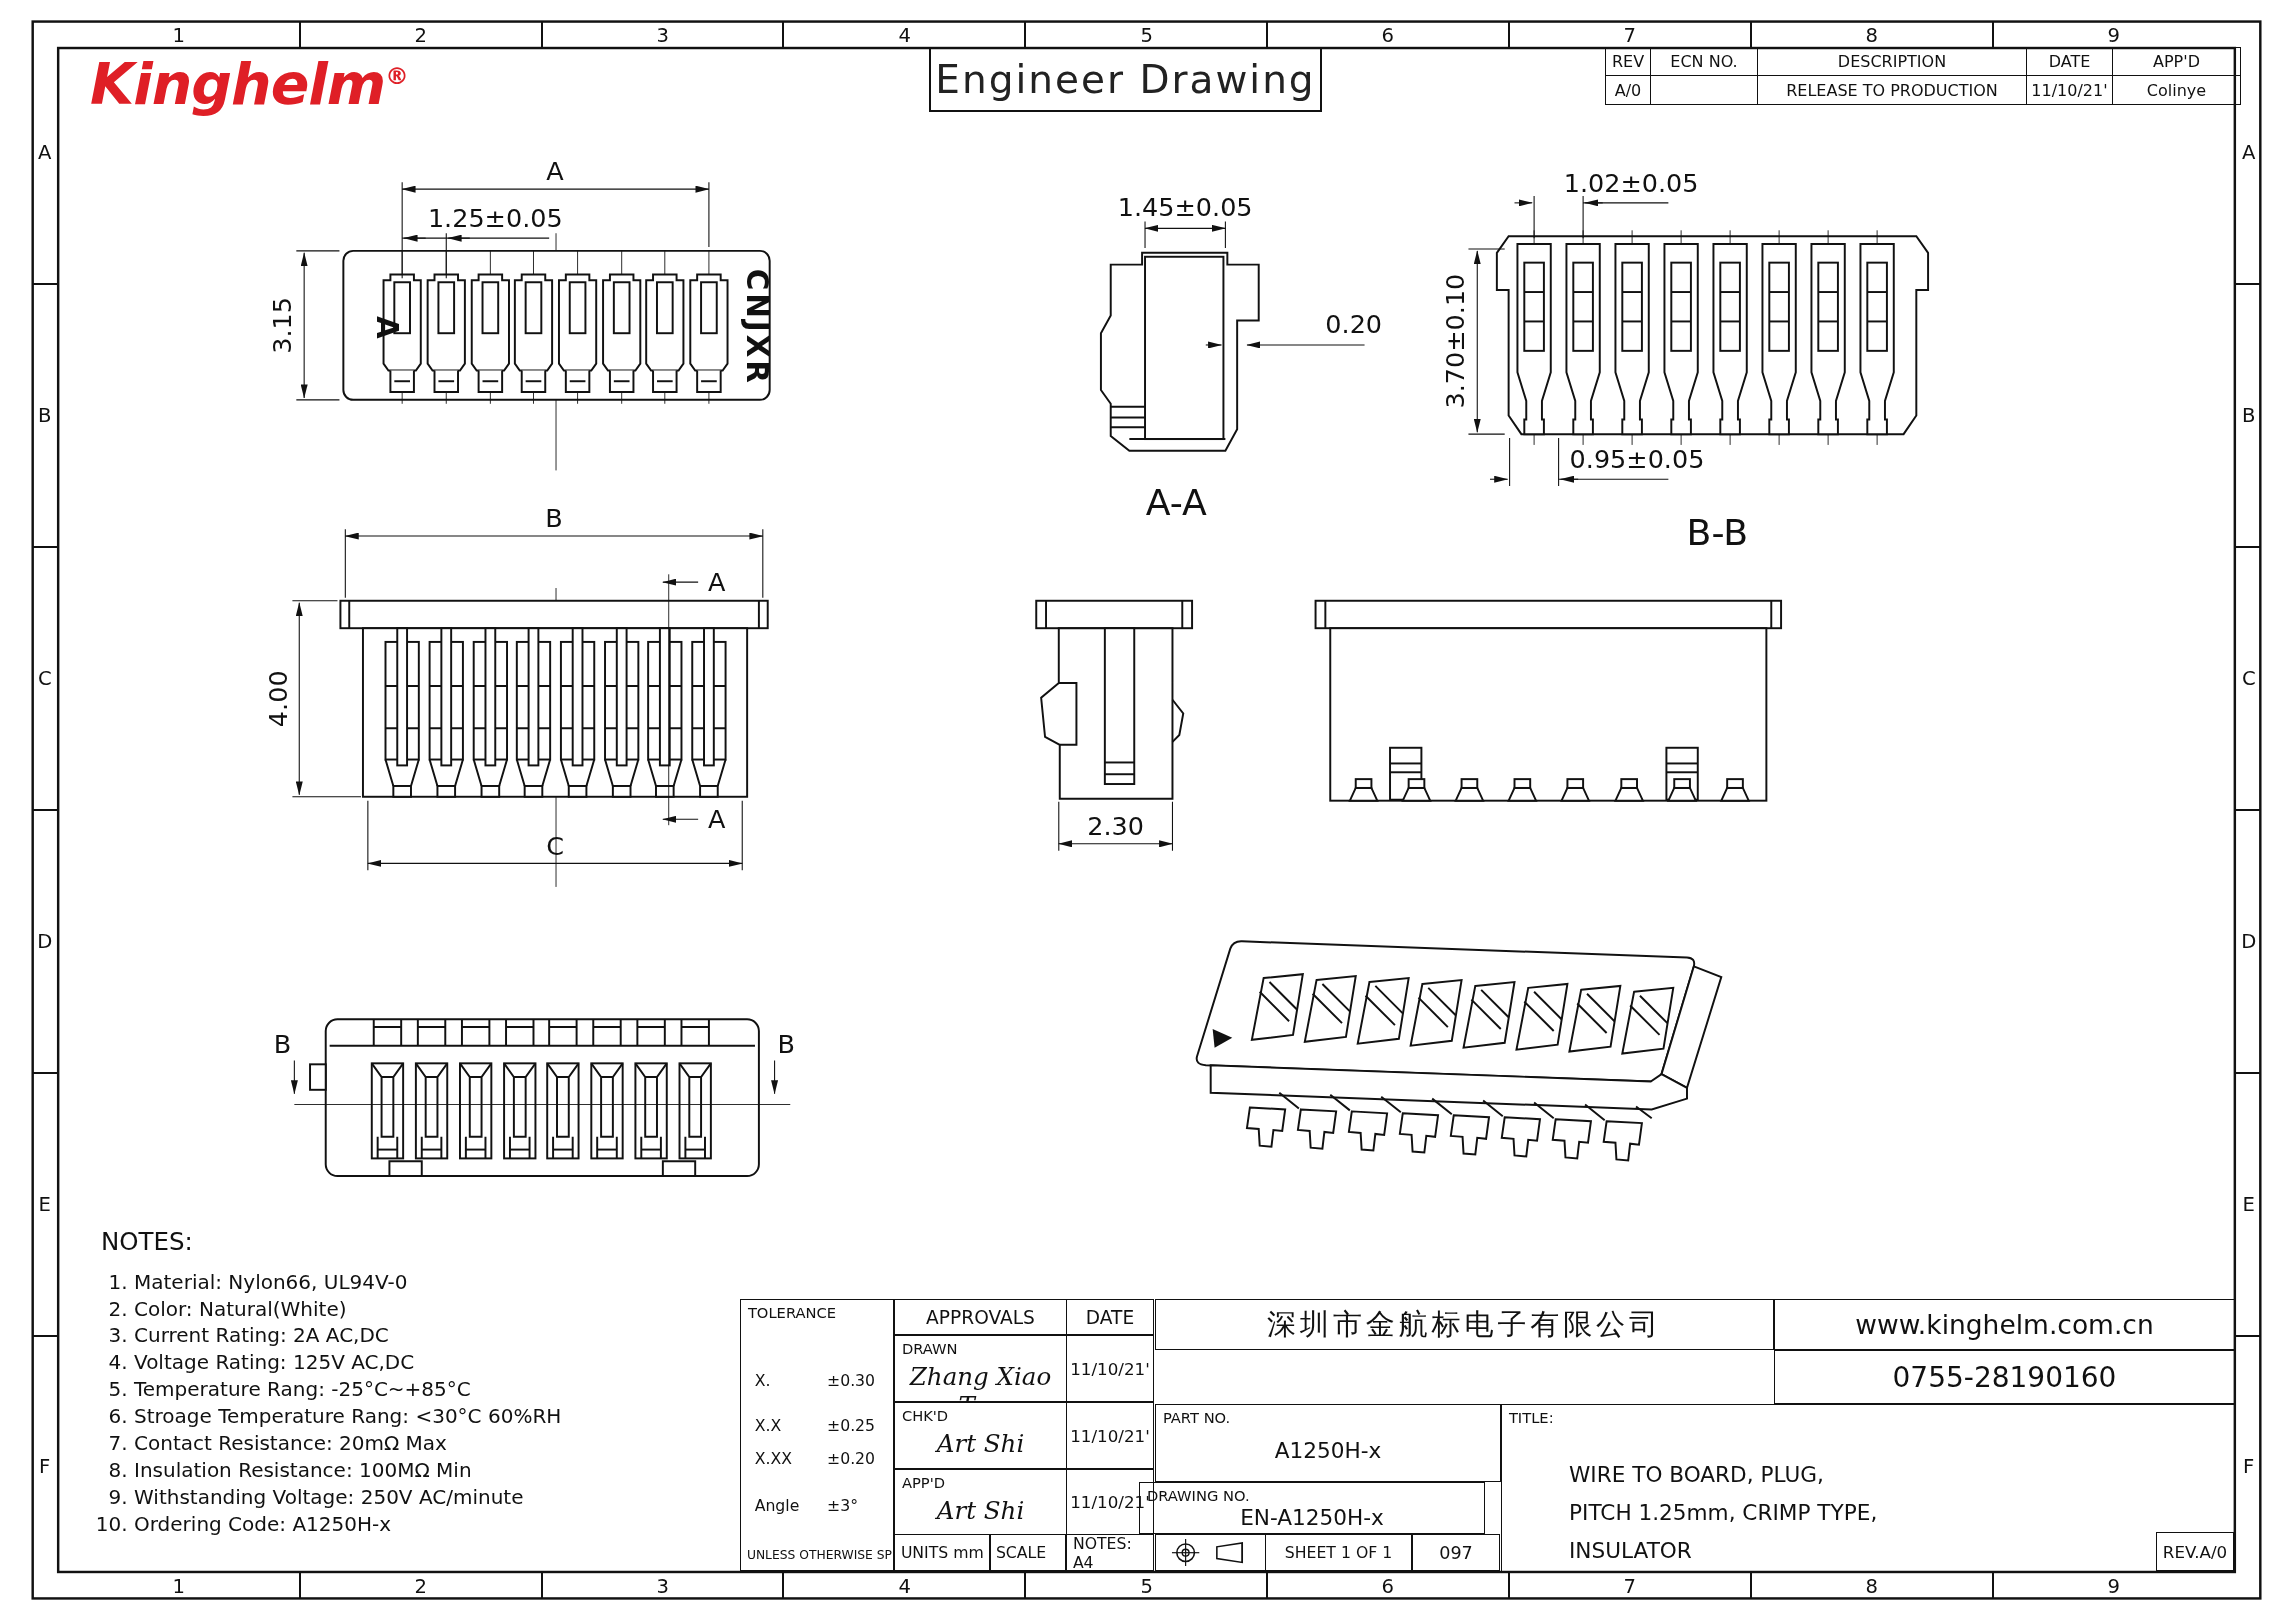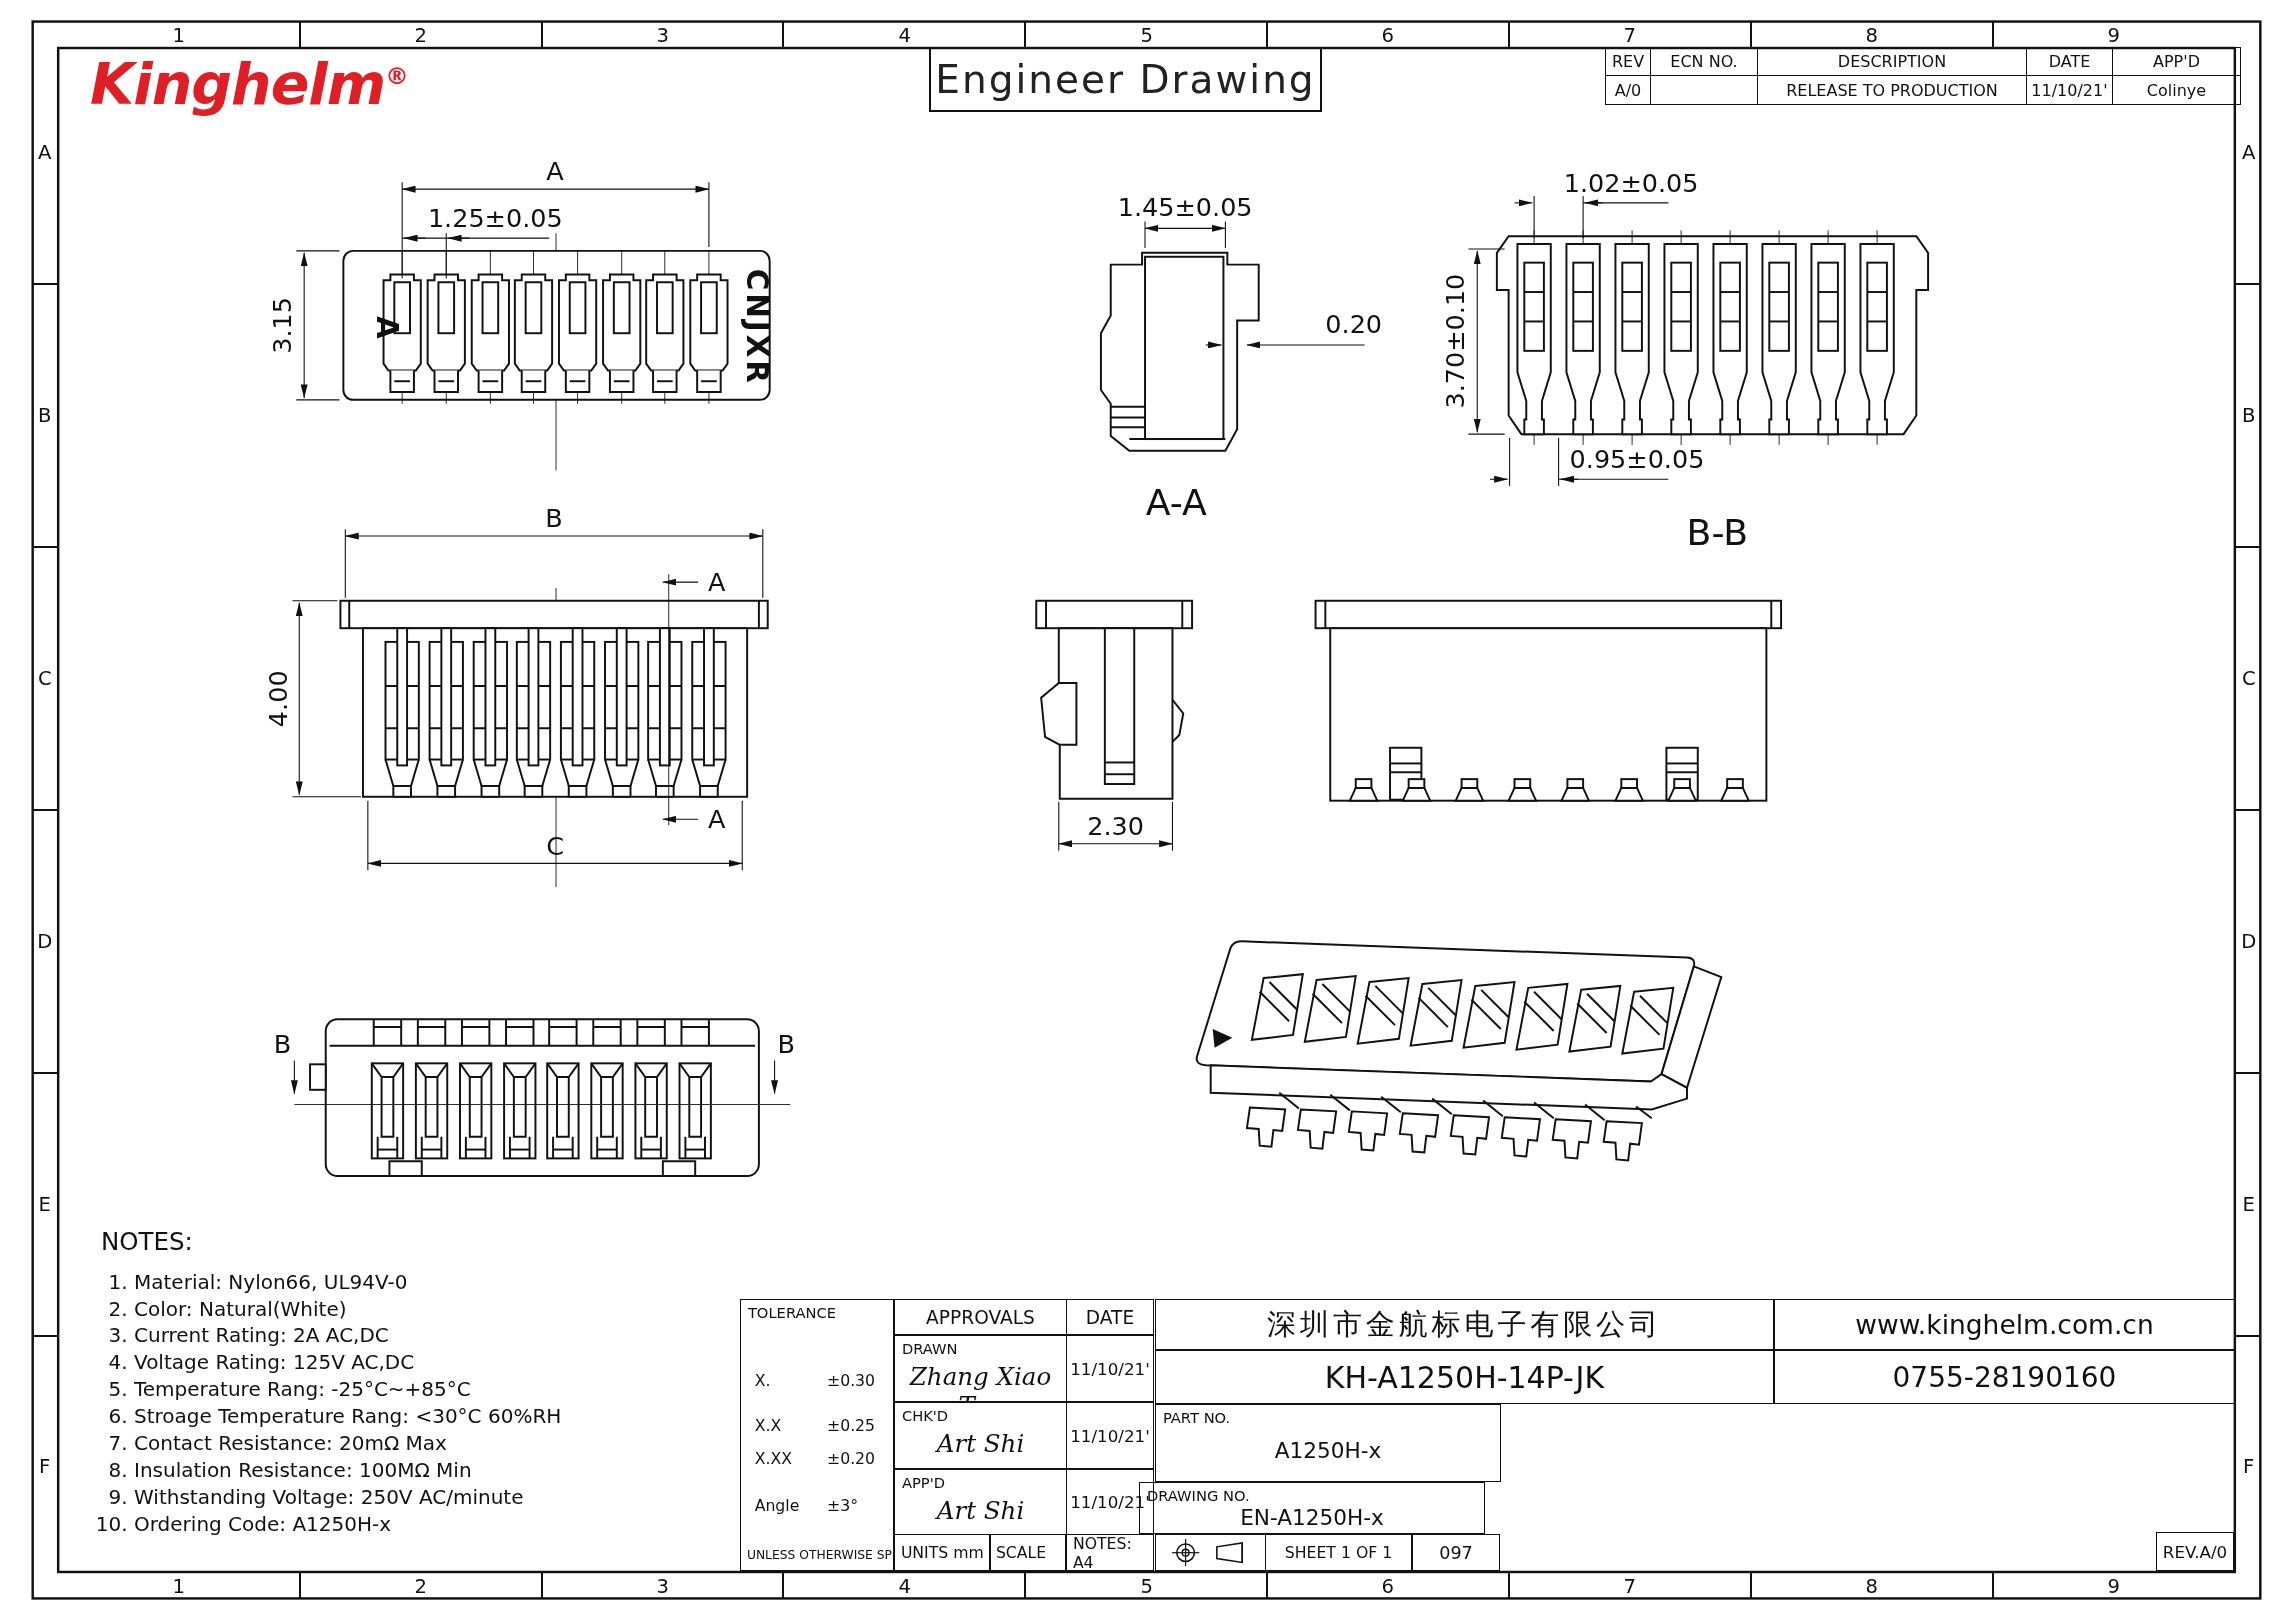--- a/index.html
+++ b/index.html
@@ -372,21 +372,20 @@
     <div class="cval sig" style="top:25.5px">Art Shi</div>
   </div>
   <div class="cell ctr" style="left:326px;top:170px;width:88px;height:66px;font:16.7px 'DejaVu Sans',sans-serif">11/10/21'</div>
 
   <div class="cell" style="left:154px;top:235px;width:96px;height:37px;font:15.7px 'DejaVu Sans',sans-serif;display:flex;align-items:center;padding-left:5.9px">UNITS mm</div>
   <div class="cell" style="left:250px;top:235px;width:76px;height:37px;font:15.7px 'DejaVu Sans',sans-serif;display:flex;align-items:center;padding-left:4.9px;white-space:pre">SCALE    1:1</div>
   <div class="cell" style="left:326px;top:235px;width:88px;height:37px;font:15.7px 'DejaVu Sans',sans-serif;display:flex;align-items:center;padding-left:5.9px">NOTES: A4</div>
 
   <div class="cell ctr" style="left:415px;top:0;width:619px;height:51px;font:29px 'DejaVu Sans',sans-serif;letter-spacing:3.9px">深圳市金航标电子有限公司</div>
   <div class="cell ctr" style="left:1034px;top:0;width:461px;height:51px;font:26.5px 'DejaVu Sans',sans-serif">www.kinghelm.com.cn</div>
-  <div class="cell ctr" style="left:415px;top:51px;width:619px;height:54px;font:30px 'DejaVu Sans',sans-serif">KH-A1250H-14P-JK</div>
   <div class="cell ctr" style="left:1034px;top:51px;width:461px;height:54px;font:28px 'DejaVu Sans',sans-serif">0755-28190160</div>
 
   <div class="cell" style="left:415px;top:105px;width:346px;height:78px">
     <div class="clab">PART NO.</div>
     <div class="cval" style="top:33px">A1250H-x</div>
   </div>
   <div class="cell" style="left:399px;top:183px;width:346px;height:52px">
     <div class="clab">DRAWING NO.</div>
     <div class="cval" style="top:21.6px">EN-A1250H-x</div>
   </div>
@@ -397,20 +396,28 @@
       <circle cx="16" cy="14" r="3.5" fill="none" stroke="#111" stroke-width="1.4"></circle>
       <line x1="2" y1="14" x2="30" y2="14" stroke="#111" stroke-width="1.2"></line>
       <line x1="16" y1="0" x2="16" y2="28" stroke="#111" stroke-width="1.2"></line>
       <path d="M48,8 L48,20 L74,24 L74,4 Z" fill="none" stroke="#111" stroke-width="1.6"></path>
       <line x1="74" y1="4" x2="74" y2="24" stroke="#111" stroke-width="1.6"></line>
     </svg>
   </div>
   <div class="cell ctr" style="left:525px;top:235px;width:147px;height:37px;font:15.7px 'DejaVu Sans',sans-serif">SHEET 1 OF 1</div>
   <div class="cell ctr" style="left:672px;top:235px;width:88px;height:37px;font:17.6px 'DejaVu Sans',sans-serif">097</div>
 
+  <div class="cell" style="left:761px;top:105px;width:734px;height:168px">
+    <div class="clab">TITLE:</div>
+    <div style="position:absolute;left:67px;top:51px;font:21.6px 'DejaVu Sans',sans-serif;line-height:1.75">
+      <div>WIRE TO BOARD, PLUG,</div>
+      <div>PITCH 1.25mm, CRIMP TYPE,</div>
+      <div>INSULATOR</div>
+    </div>
+  </div>
   <div class="cell ctr" style="left:1416px;top:233px;width:78px;height:39px;font:16.7px 'DejaVu Sans',sans-serif">REV.A/0</div>
 </div>
 
 <div id="zones">
       <div class="zone" style="left: 166px; top: 22.5px;">1</div>
       <div class="zone" style="left: 166px; top: 1574px;">1</div>
       <div class="zone" style="left: 408px; top: 22.5px;">2</div>
       <div class="zone" style="left: 408px; top: 1574px;">2</div>
       <div class="vtick" style="left: 299px; top: 21.6px; height: 26.5px;"></div>
       <div class="vtick" style="left: 299px; top: 1572px; height: 26.5px;"></div>

